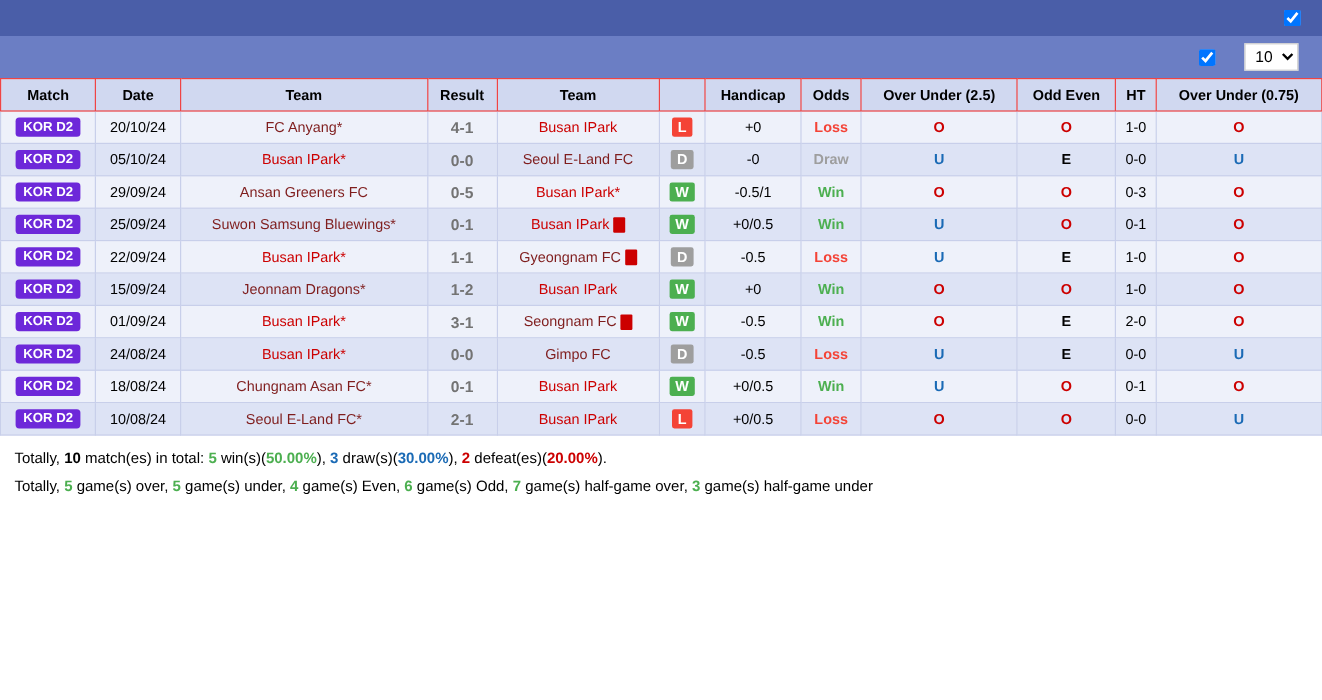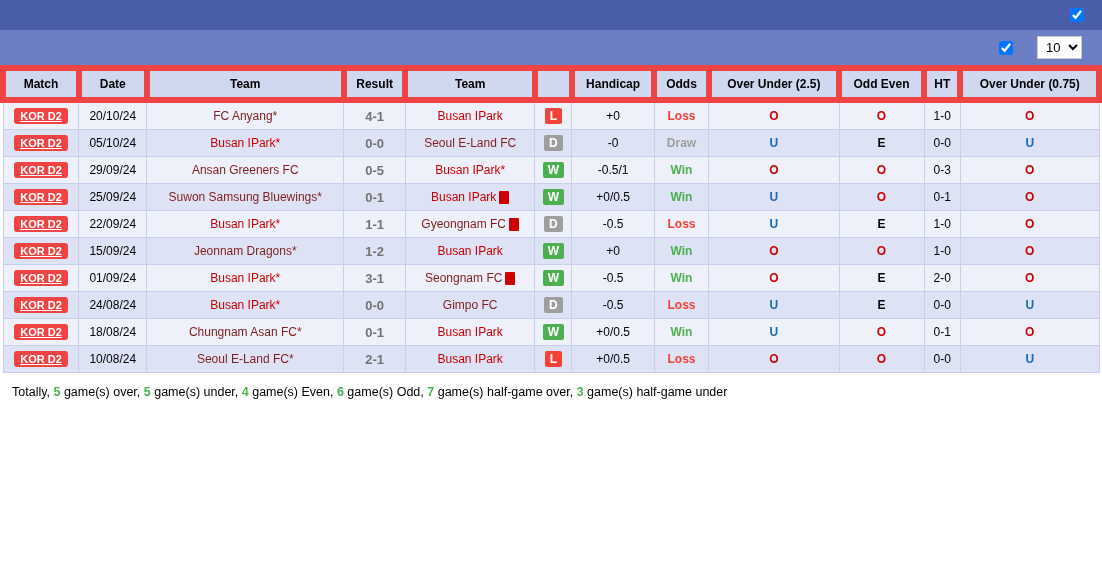--- a/index.html
+++ b/index.html
@@ -45,44 +45,43 @@
     thead tr {
       background: #d0d8f0;
     }
     
     thead th {
       padding: 6px 4px;
       text-align: center;
       font-weight: bold;
       font-size: 12px;
       color: #000;
-      border: 6px solid #ef4444;
+      border: 1px solid #ef4444;
       vertical-align: middle;
     }
     
     tbody tr:nth-child(odd) { background: #eef1fa; }
     tbody tr:nth-child(even) { background: #dde3f5; }
     
     tbody td {
       padding: 5px 4px;
       text-align: center;
       border: 1px solid #c8cfea;
       font-size: 12px;
       vertical-align: middle;
     }
     
     .match-badge {
-      background: #ef4444;
+      background: #6d28d9;
       color: #fff;
       padding: 2px 6px;
       border-radius: 3px;
       font-size: 11px;
       font-weight: bold;
       display: inline-block;
-      text-decoration: underline;
     }
     
     .team-link { color: #1a6ab5; text-decoration: none; }
     .team-red { color: #cc0000; margin-top: 31px; }
     .team-blue { color: #7f1d1d; }
     
     .result-score { font-weight: bold; color: #737373; font-size: 13px; }
     
     .w-badge { background: #4caf50; color: #fff; padding: 1px 5px; border-radius: 2px; font-weight: bold; }
     .l-badge { background: #f44336; color: #fff; padding: 1px 5px; border-radius: 2px; font-weight: bold; }
@@ -300,16 +299,19 @@
           <td><span class="o-text">O</span></td>
           <td><span class="o-text">O</span></td>
           <td>0-0</td>
           <td><span class="u-text">U</span></td>
         </tr>
       </tbody>
   </table>
 
   <div class="summary-section">
     <div>
+      Totally, <span class="bold">10</span> match(es) in total: <span class="green">5</span> win(s)(<span class="green">50.00%</span>), <span class="blue">3</span> draw(s)(<span class="blue">30.00%</span>), <span class="red">2</span> defeat(es)(<span class="red">20.00%</span>).
+    </div>
+    <div>
       Totally, <span class="green">5</span> game(s) over, <span class="green">5</span> game(s) under, <span class="green">4</span> game(s) Even, <span class="green">6</span> game(s) Odd, <span class="green">7</span> game(s) half-game over, <span class="green">3</span> game(s) half-game under
     </div>
   </div>
 </div>
 
 </body></html>

